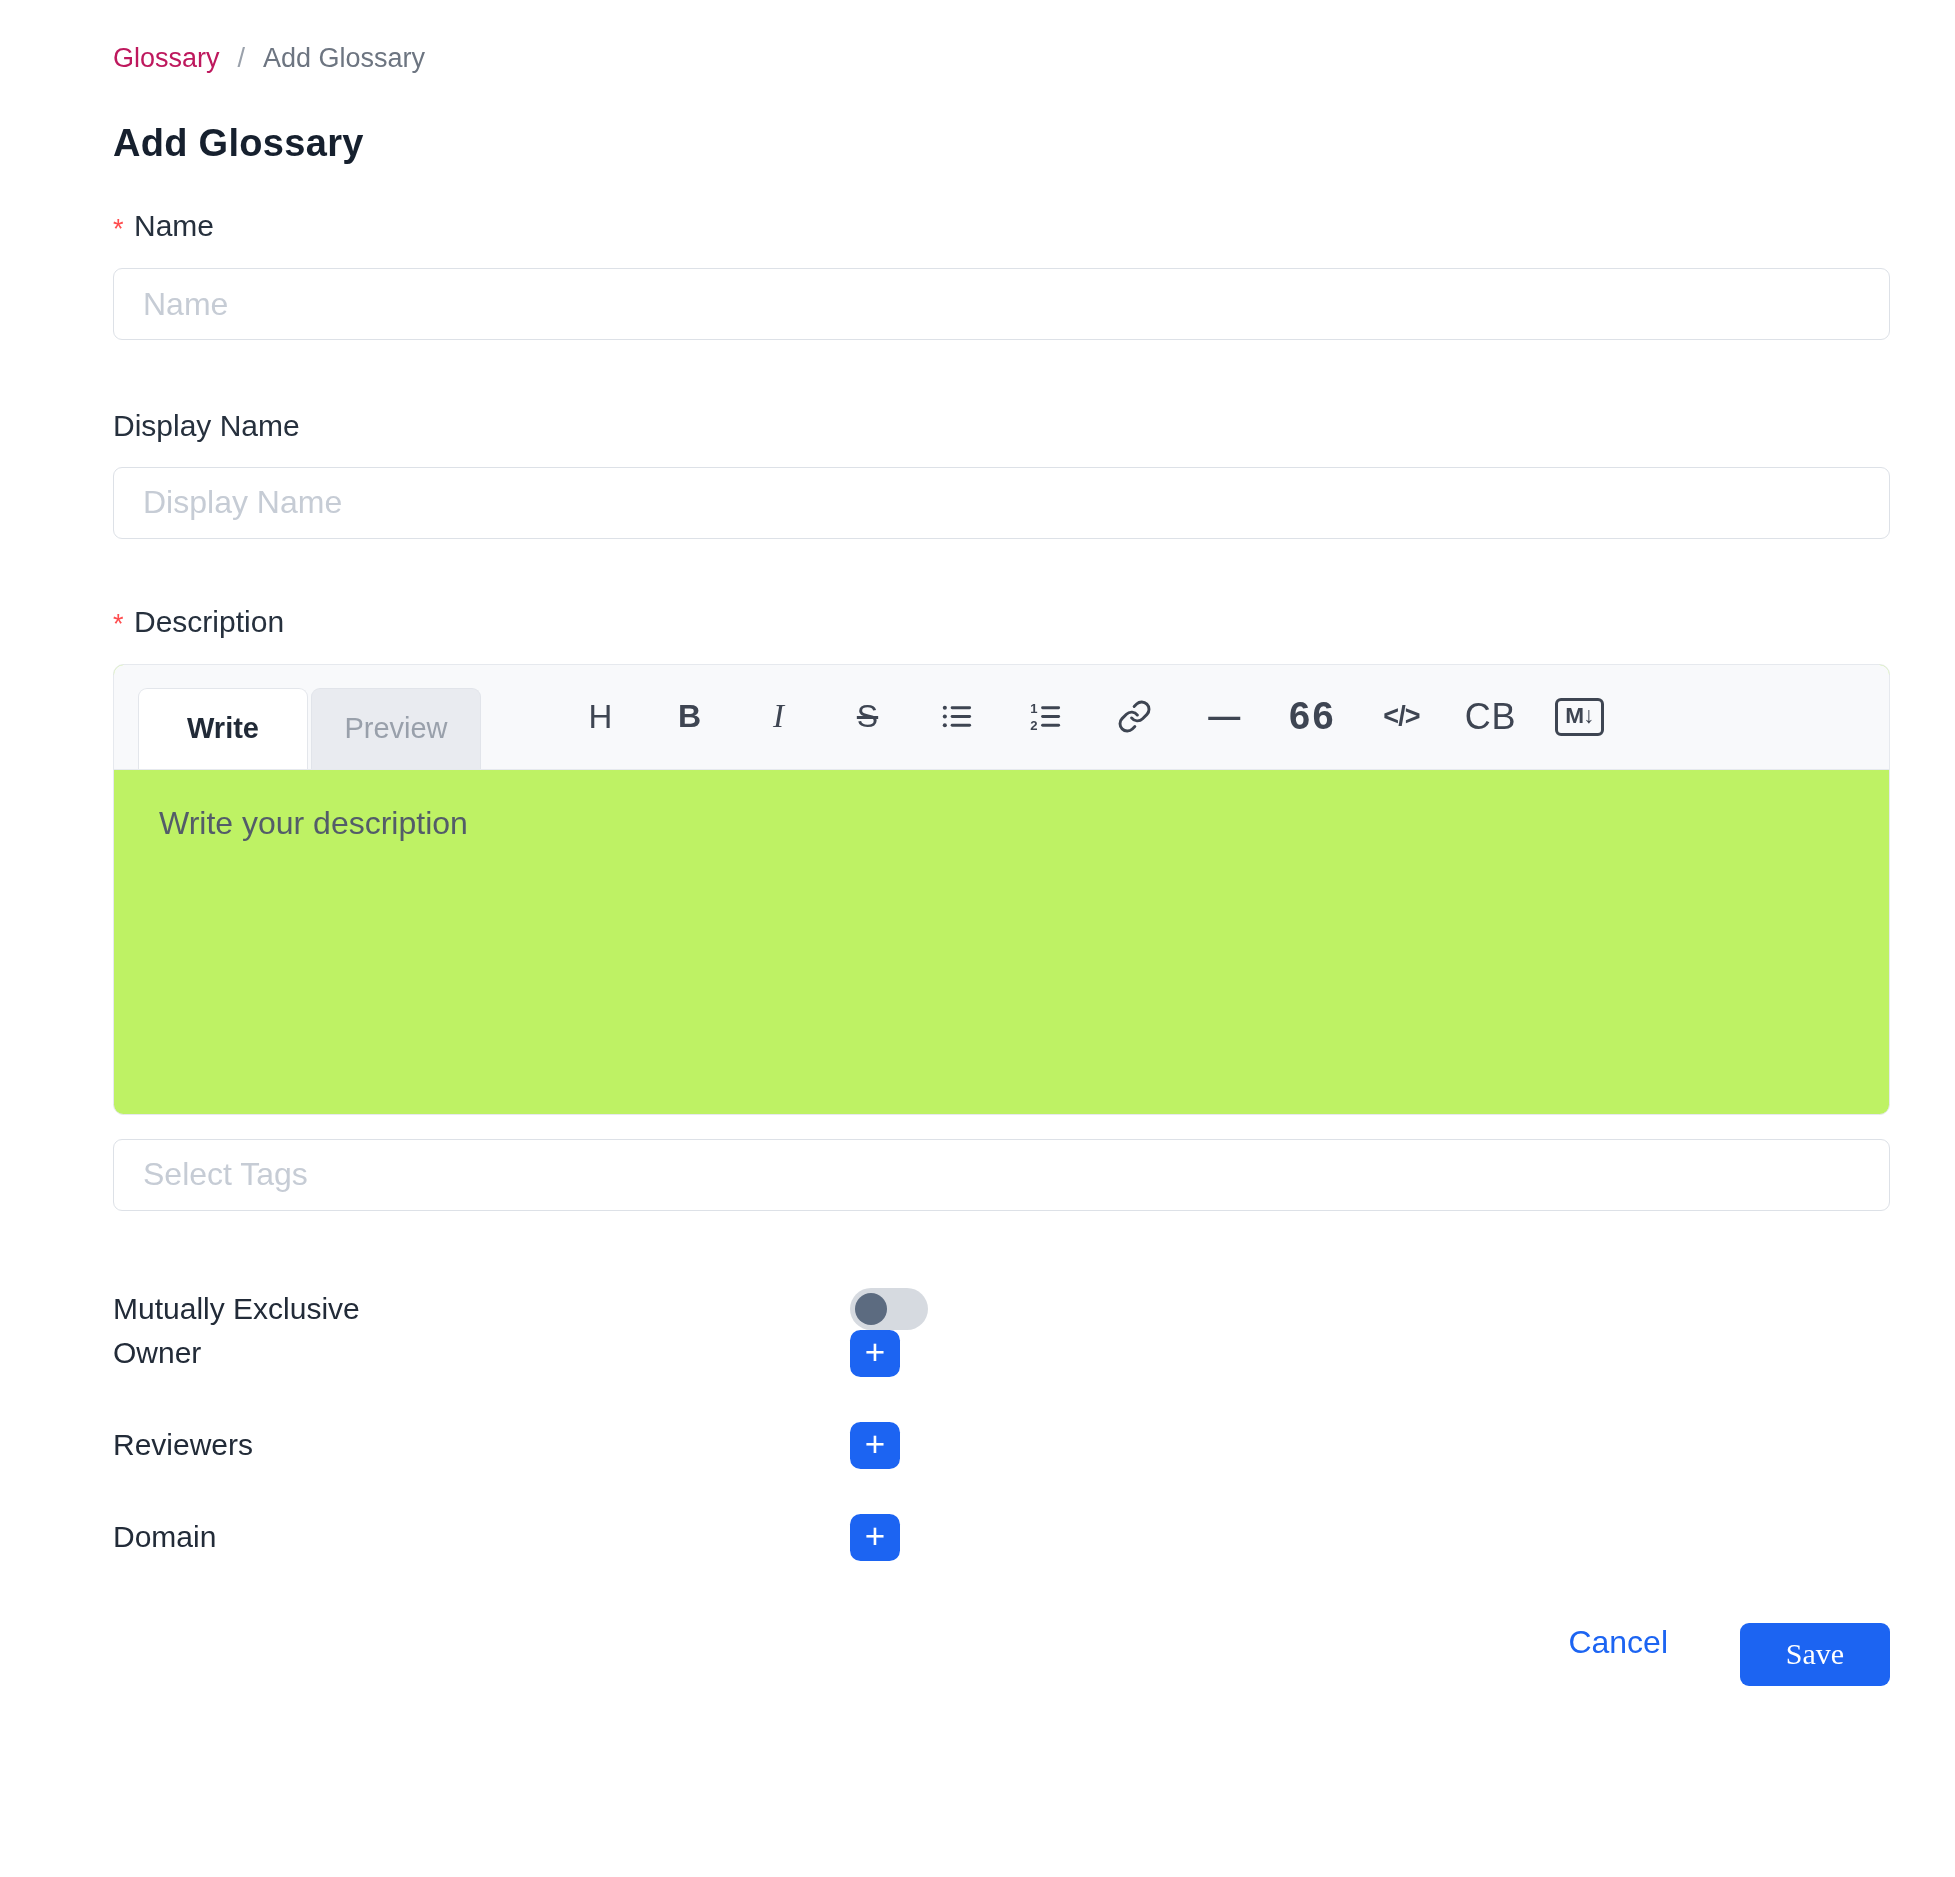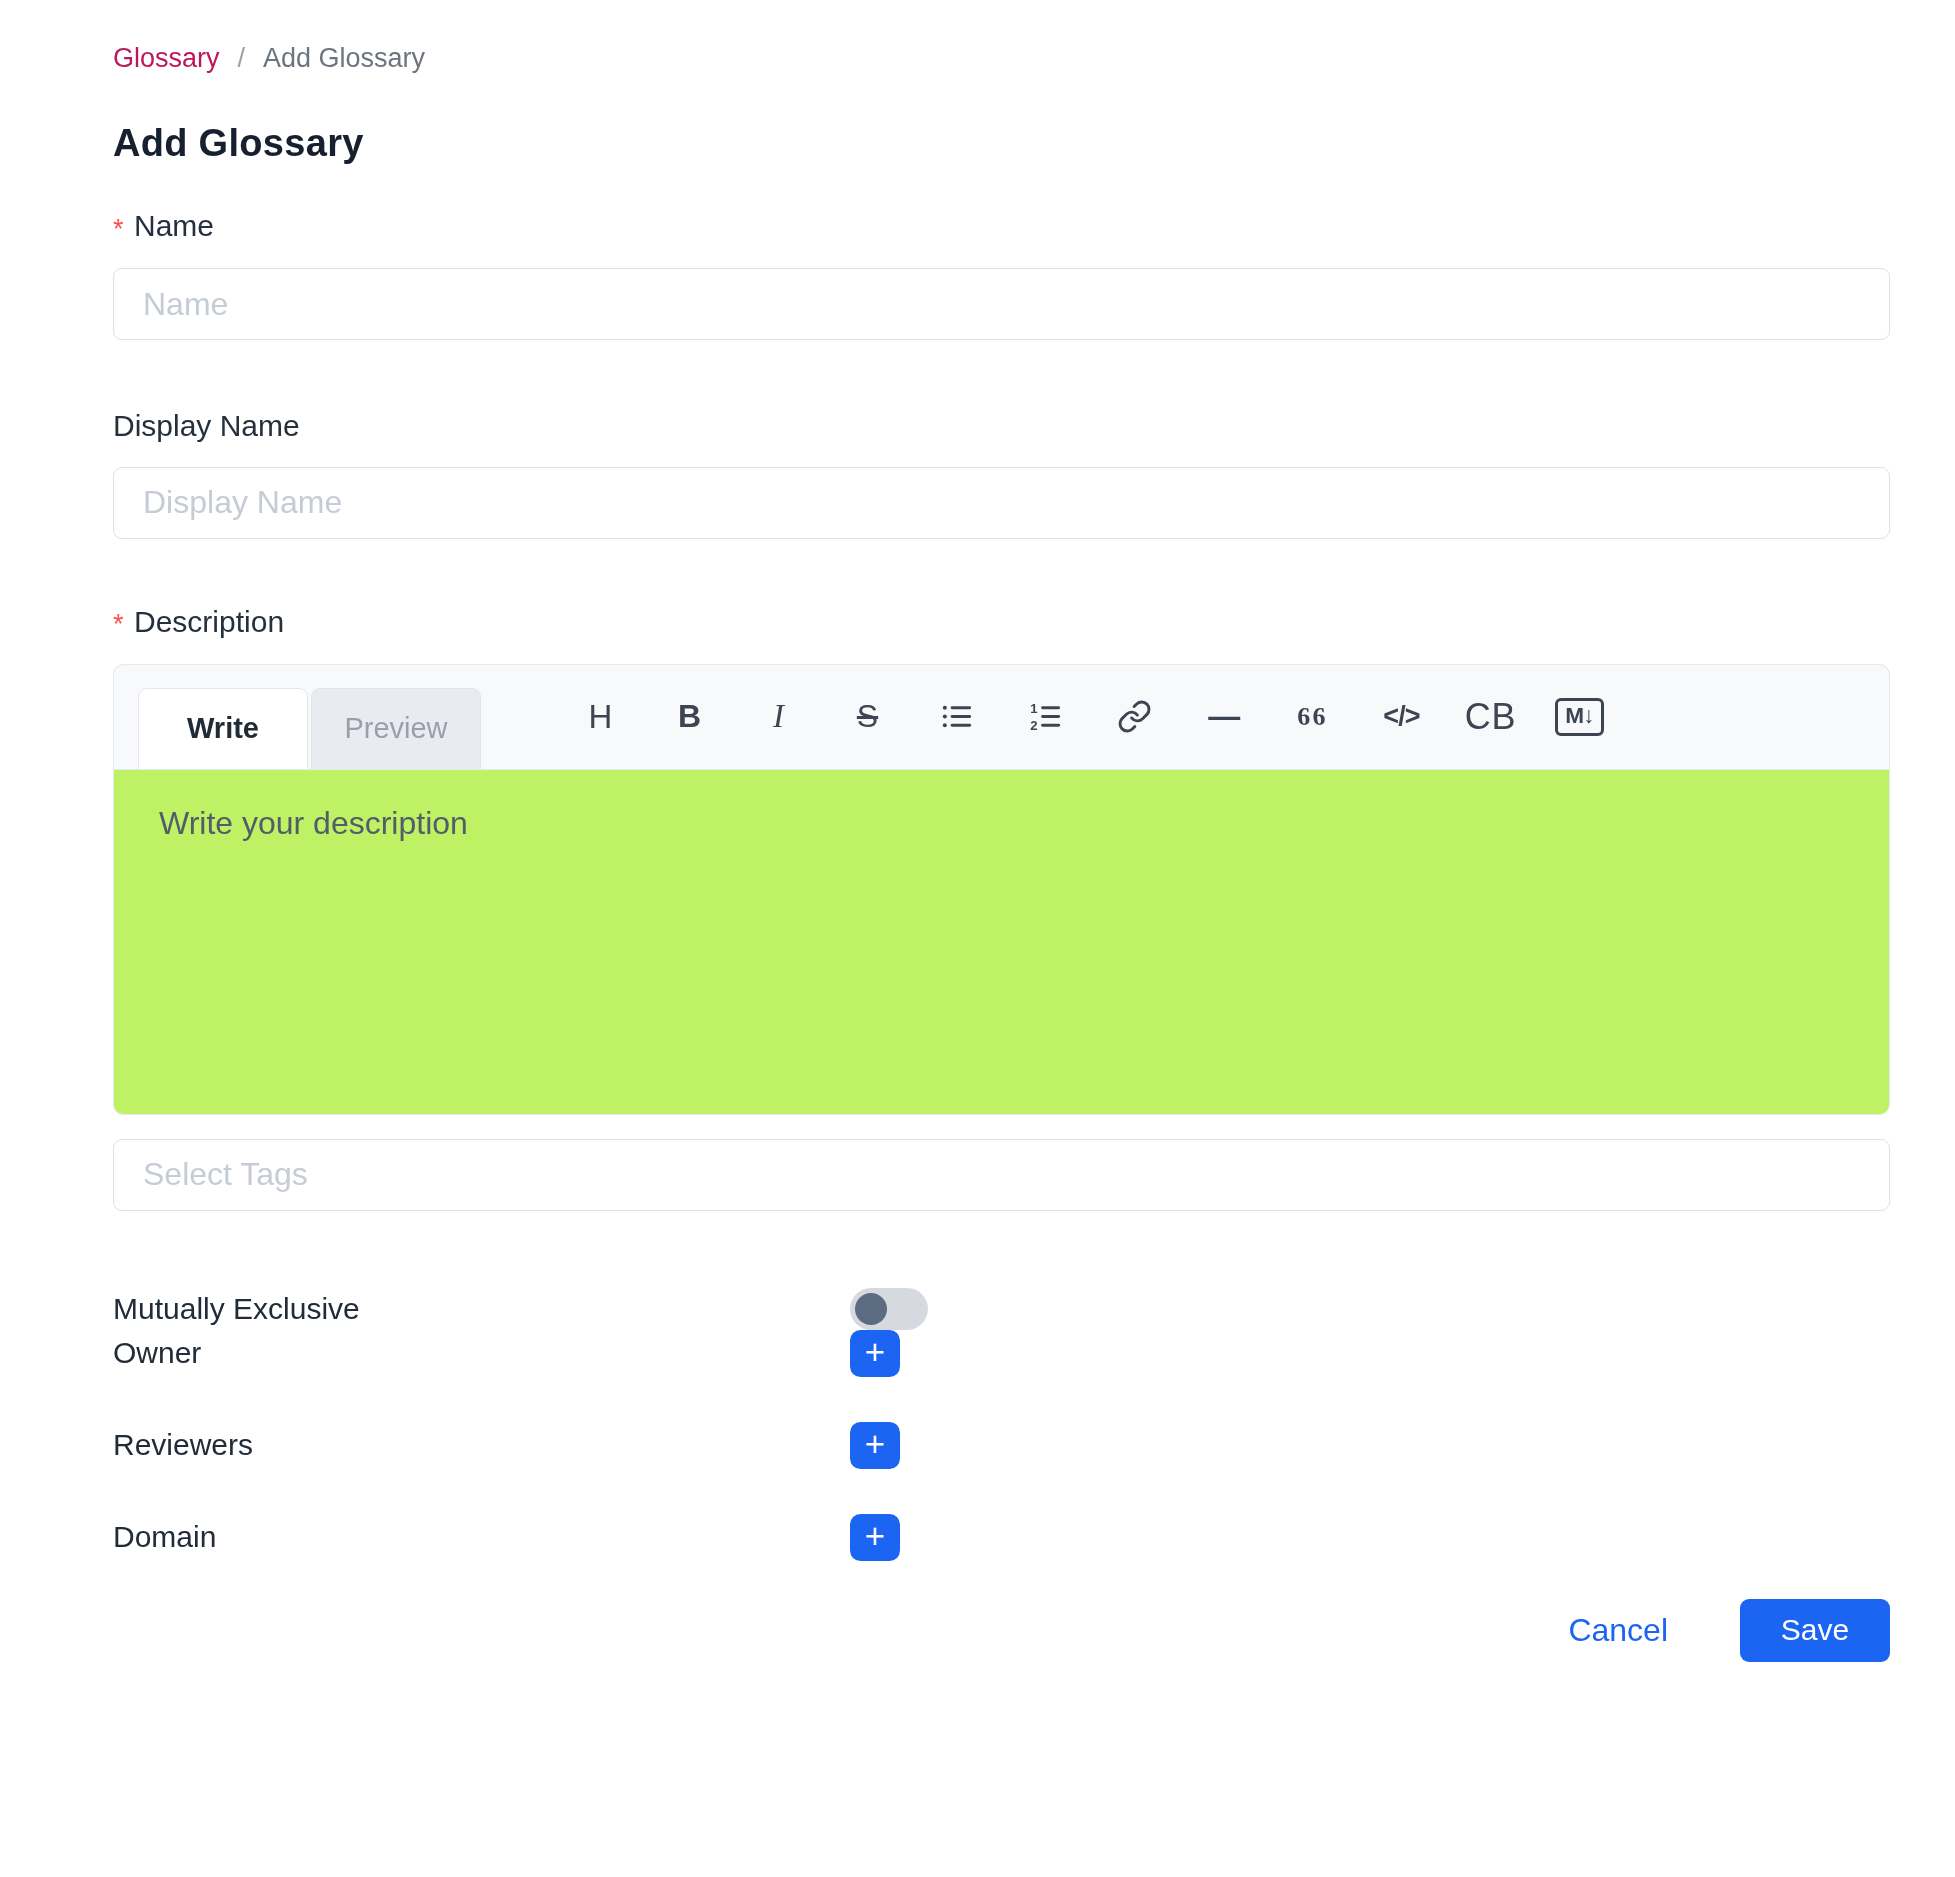--- a/index.html
+++ b/index.html
@@ -48,21 +48,21 @@
   .tb {
     width: 89px; height: 100%; background: none; border: none; cursor: pointer;
     display: flex; align-items: center; justify-content: center;
     font-size: 32px; color: #3e4552; font-family: "Liberation Sans", sans-serif;
   }
   .tb-heading { font-weight: 500; font-size: 33px; }
   .tb-bold { font-weight: 800; }
   .tb-italic { font-style: italic; font-family: "Liberation Serif", serif; font-size: 33px; }
   .tb-strike { text-decoration: line-through; font-size: 32px; }
   .tb-hr { font-weight: 600; letter-spacing: -1.5px; }
-  .tb-quote { font-family: Liberation Serif, serif; font-weight: 700; font-size: 26px; letter-spacing: 2.3px; }
+  .tb-quote { font-family: Liberation Sans, sans-serif; font-weight: 700; font-size: 38px; letter-spacing: 2.3px; }
   .tb-code { font-size: 27px; font-weight: 600; letter-spacing: -0.8px; }
   .tb-codeblock { font-size: 36px; font-weight: 500; letter-spacing: 0.8px; text-align: center; }
   .tb-md { font-size: 22.6px; }
   .md-box { border: 3px solid #3e4552; border-radius: 6px; padding: 2.3px 7.5px 3.8px 7.5px; font-weight: 700; letter-spacing: -0.8px; }
   .tb svg { display: block; }
 
   .editor-body { height: 343px; padding: 35px 45px; }
   .editor-body textarea {
     width: 100%; height: 100%; border: none; outline: none; resize: none;
     font-size: 32px; font-family: "Liberation Sans", sans-serif; color: #3c4450; background: transparent;
@@ -86,21 +86,22 @@
     display: flex; align-items: center; justify-content: center; padding-bottom: 3px;
     font-family: "Liberation Sans", sans-serif; flex: none;
   }
 
   
   .footer { margin-top: 38px; display: flex; justify-content: flex-end; align-items: center; }
   .cancel-link { font-size: 32px; color: #1c64f2; text-decoration: none; cursor: pointer; margin-right: 72px; }
   .save-btn {
     width: 150px; height: 63px; border: none; border-radius: 9px; cursor: pointer;
     background: #1c64f2; color: #ffffff; font-size: 30px; font-weight: 500;
-    font-family: Liberation Sans, sans-serif;
+    font-family: Liberation Serif, serif;
+    margin-top: 24px;
   }
 </style>
 </head>
 <body>
 
 <div class="page">
 
   <nav class="breadcrumb">
     <span class="crumb-link">Glossary</span>
     <span class="sep">/</span>

